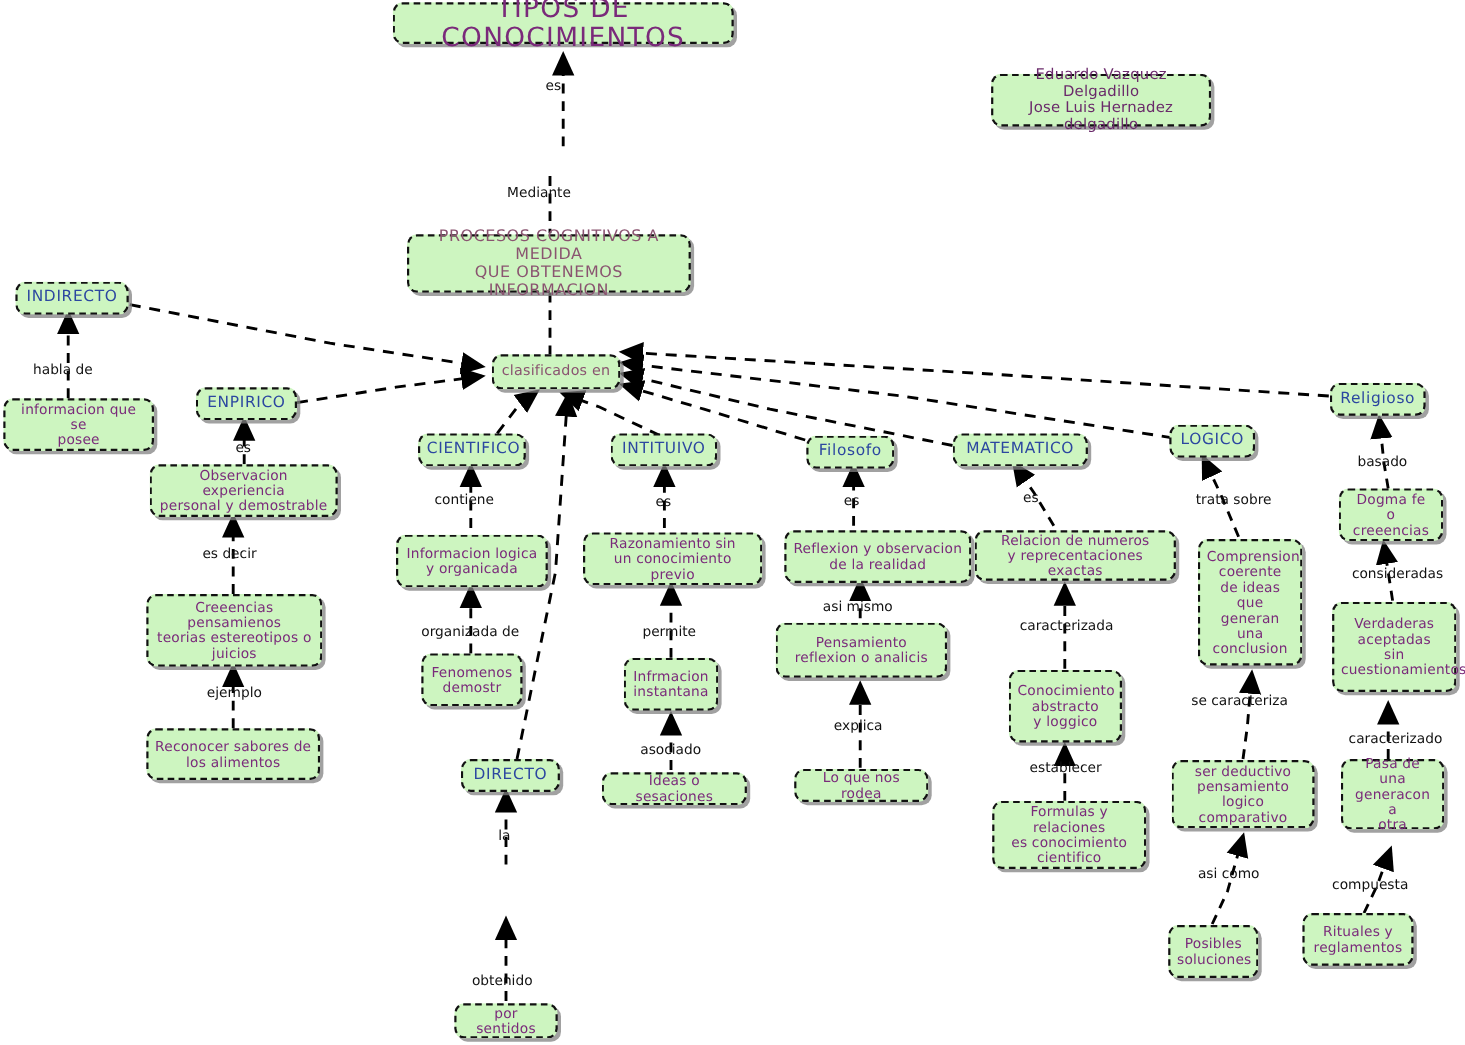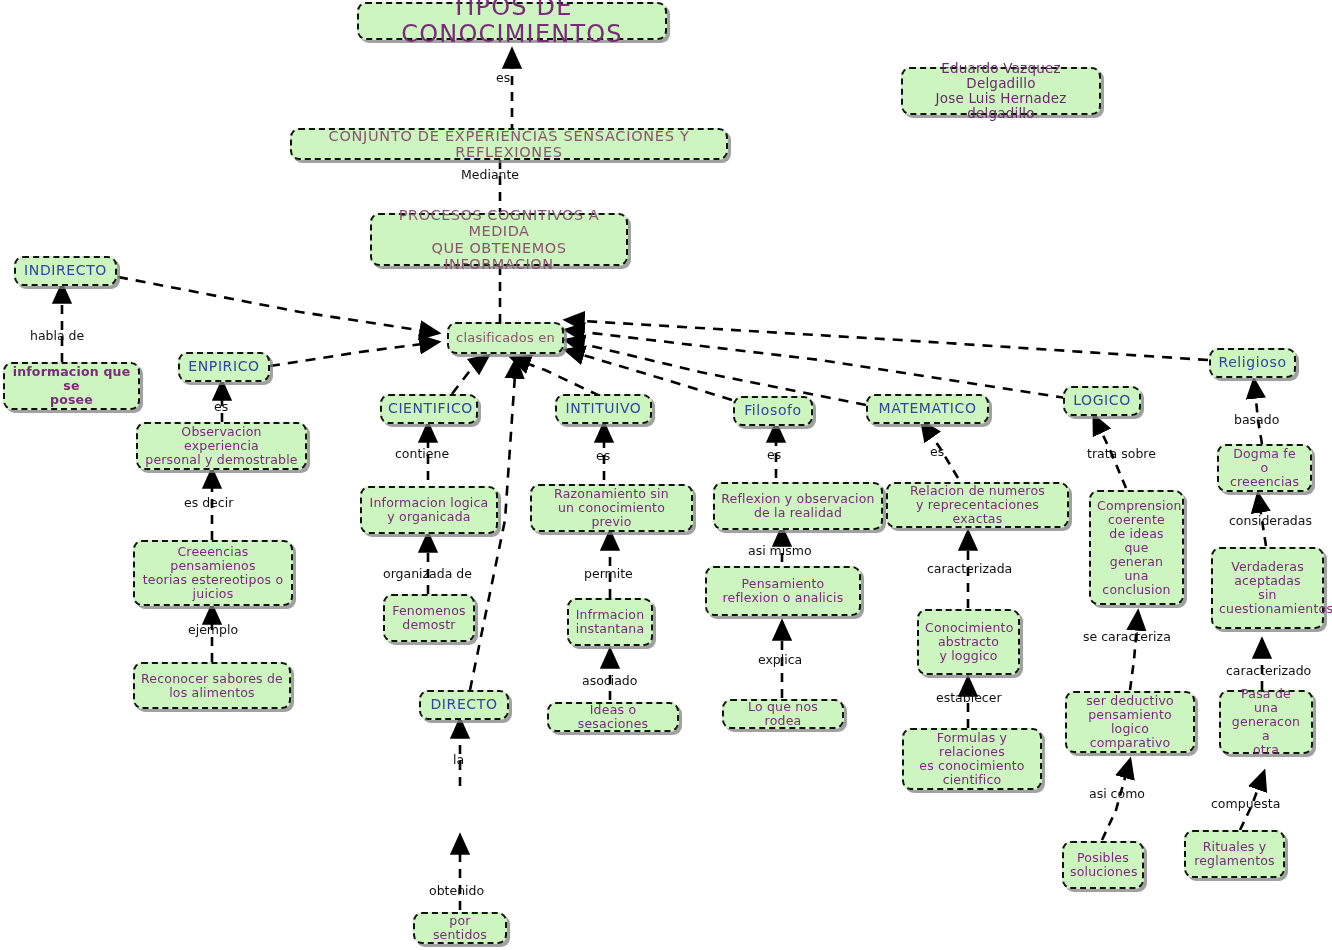--- a/index.html
+++ b/index.html
@@ -148,37 +148,34 @@
 
   <div class="node title" style="left:357px;top:2px;width:310px;height:38px;">
     <span>TIPOS DE CONOCIMIENTOS</span>
   </div>
 
   <div class="node authors" style="left:901px;top:67px;width:200px;height:48px;">
     <span>Eduardo Vazquez Delgadillo
 Jose Luis Hernadez delgadillo</span>
   </div>
 
-  <div class="node caps" style="left:290px;top:128px;width:438px;height:32px;">
-    <span>CONJUNTO DE EXPERIENCIAS SENSACIONES Y REFLEXIONES</span>
-  </div>
 
   <div class="node caps2" style="left:370px;top:213px;width:258px;height:53px;">
     <span>PROCESOS COGNITIVOS A MEDIDA
 QUE OBTENEMOS INFORMACION</span>
   </div>
 
   <div class="node hub" style="left:447px;top:322px;width:117px;height:32px;">
     <span>clasificados en</span>
   </div>
 
   <div class="node cat" style="left:14px;top:256px;width:103px;height:30px;">
     <span>INDIRECTO</span>
   </div>
-  <div class="node" style="left:3px;top:362px;width:137px;height:48px;font-weight:bold;">
+  <div class="node" style="left:3px;top:362px;width:137px;height:48px;">
     <span>informacion que se
 posee</span>
   </div>
 
   <div class="node cat" style="left:178px;top:352px;width:92px;height:30px;">
     <span>ENPIRICO</span>
   </div>
   <div class="node" style="left:136px;top:422px;width:171px;height:48px;">
     <span>Observacion experiencia
 personal y demostrable</span>

